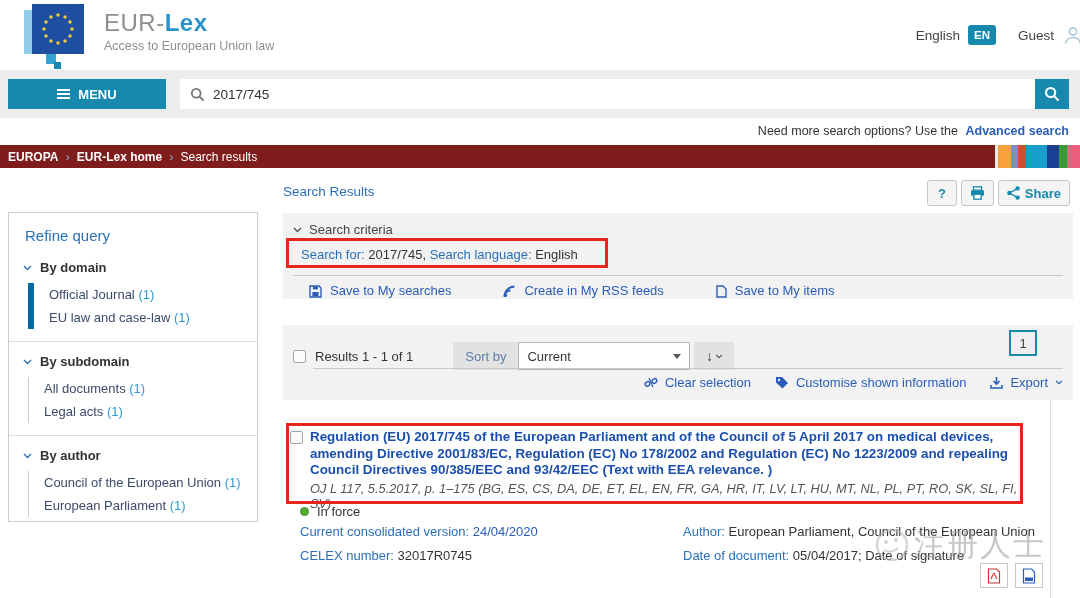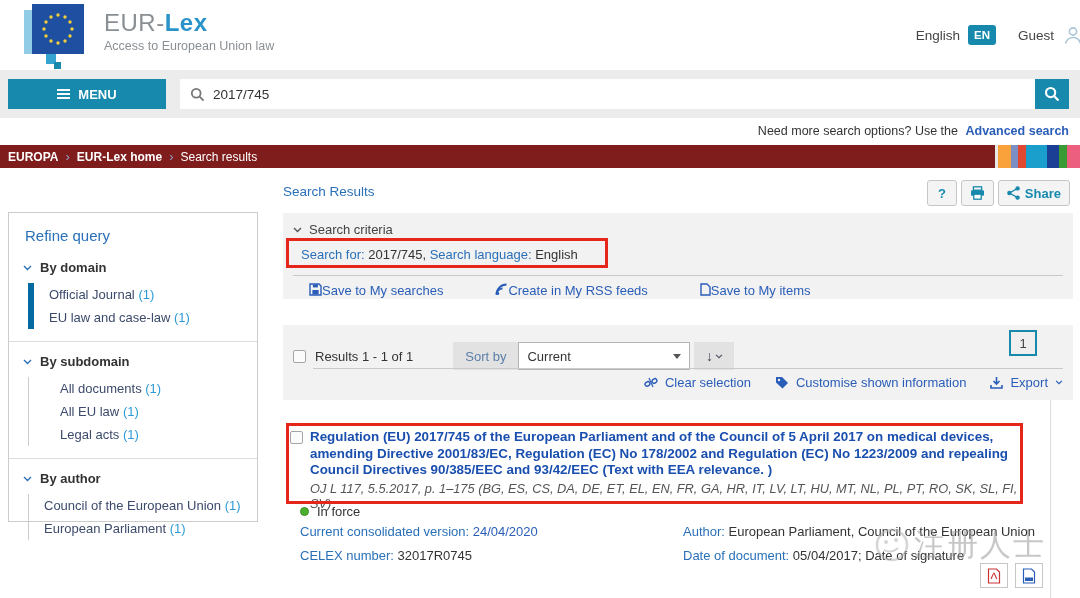--- a/index.html
+++ b/index.html
@@ -48,21 +48,21 @@
   .hdr-btns { position:absolute; right:10px; top:180px; display:flex; gap:4px; }
   .hbtn { height:26px; min-width:30px; background:#f4f4f4; border:1px solid #c6c6c6; border-radius:3px; color:#1789ac; font-size:13px; font-weight:bold; display:flex; align-items:center; justify-content:center; gap:5px; padding:0 8px; cursor:pointer; }
 
   
   .criteria { position:absolute; left:283px; top:213px; width:790px; height:86px; background:#f2f2f2; }
   .crit-head { position:absolute; left:10px; top:9px; font-size:13px; color:#444; display:flex; align-items:center; gap:7px; cursor:pointer; }
   .crit-line { position:absolute; left:18px; top:34px; font-size:13px; white-space:nowrap; border-bottom:0; }
   .crit-line .lab { color:#2970b8; }
   .crit-sep { position:absolute; left:10px; top:62px; width:770px; border-top:1px solid #c9c9c9; }
   .crit-actions { position:absolute; left:26px; top:70px; display:flex; gap:52px; font-size:13px; }
-  .crit-actions .act { color:#2a5db8; display:flex; align-items:flex-start; cursor:pointer; }
+  .crit-actions .act { color:#2a5db8; display:flex; align-items:flex-end; gap:8px; cursor:pointer; }
 
   
   .toolbar { position:absolute; left:283px; top:325px; width:790px; height:75px; background:#f2f2f2; }
   .tb-row1 { position:absolute; left:10px; top:17px; display:flex; align-items:center; font-size:13px; color:#333; }
   .cbox { width:13px; height:13px; border:1px solid #a5a5a5; background:#fbfbfb; border-radius:2px; cursor:pointer; }
   .res-count { margin-left:9px; }
   .sort-label { margin-left:40px; background:#e2e2e2; color:#5b7fa9; height:28px; display:flex; align-items:center; padding:0 12px; }
   .sort-select { width:172px; height:28px; background:#fff; border:1px solid #b5b5b5; display:flex; align-items:center; justify-content:space-between; padding:0 8px; cursor:pointer; color:#333; }
   .tri-down { width:0; height:0; border-left:4px solid transparent; border-right:4px solid transparent; border-top:5px solid #555; }
   .sort-dir { margin-left:4px; background:#e2e2e2; height:28px; width:40px; display:flex; align-items:center; justify-content:center; gap:2px; color:#445; cursor:pointer; font-size:14px; }
@@ -214,23 +214,22 @@
     </div>
     <div style="margin:12px 0;border-top:1px solid #ddd;"></div>
 
     <div style="margin:0 0 0 14px;">
       <div style="display:flex;align-items:center;gap:8px;font-size:13px;font-weight:bold;color:#333;cursor:pointer;">
         <svg width="9" height="6" viewBox="0 0 9 6">
             <path d="M1 1l3.5 3.5L8 1" stroke="#2970b8" stroke-width="1.4" fill="none"></path>
           </svg>
         <span>By subdomain</span>
       </div>
-      <div style="margin:8px 0 0 5px;border-left:1px solid #ccc;padding-left:31px;font-size:13px;">
+      <div style="margin:8px 0 0 5px;border-left:1px solid #ccc;padding-left:15px;font-size:13px;">
         <div style="padding:4px 0;cursor:pointer;"><span style="color:#3c4a6b">All documents</span> <span style="color:#2e9bd6">(1)</span></div>
-        <div style="padding:4px 0;cursor:pointer;"><span style="color:#3c4a6b">All EU law</span> <span style="color:#2e9bd6">(1)</span></div>
         <div style="padding:4px 0;cursor:pointer;"><span style="color:#3c4a6b">Legal acts</span> <span style="color:#2e9bd6">(1)</span></div>
       </div>
     </div>
     <div style="margin:12px 0;border-top:1px solid #ddd;"></div>
 
     <div style="margin:0 0 0 14px;">
       <div style="display:flex;align-items:center;gap:8px;font-size:13px;font-weight:bold;color:#333;cursor:pointer;">
         <svg width="9" height="6" viewBox="0 0 9 6">
             <path d="M1 1l3.5 3.5L8 1" stroke="#2970b8" stroke-width="1.4" fill="none"></path>
           </svg>

